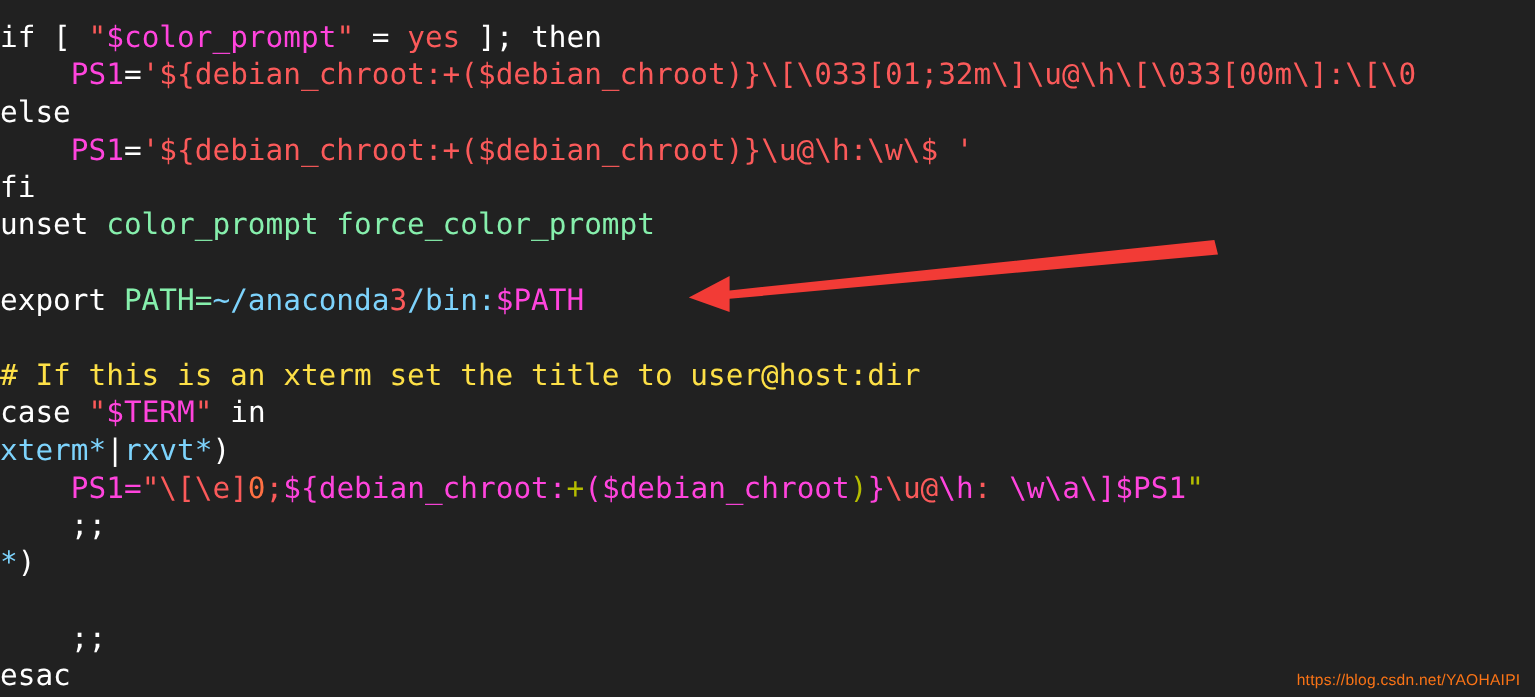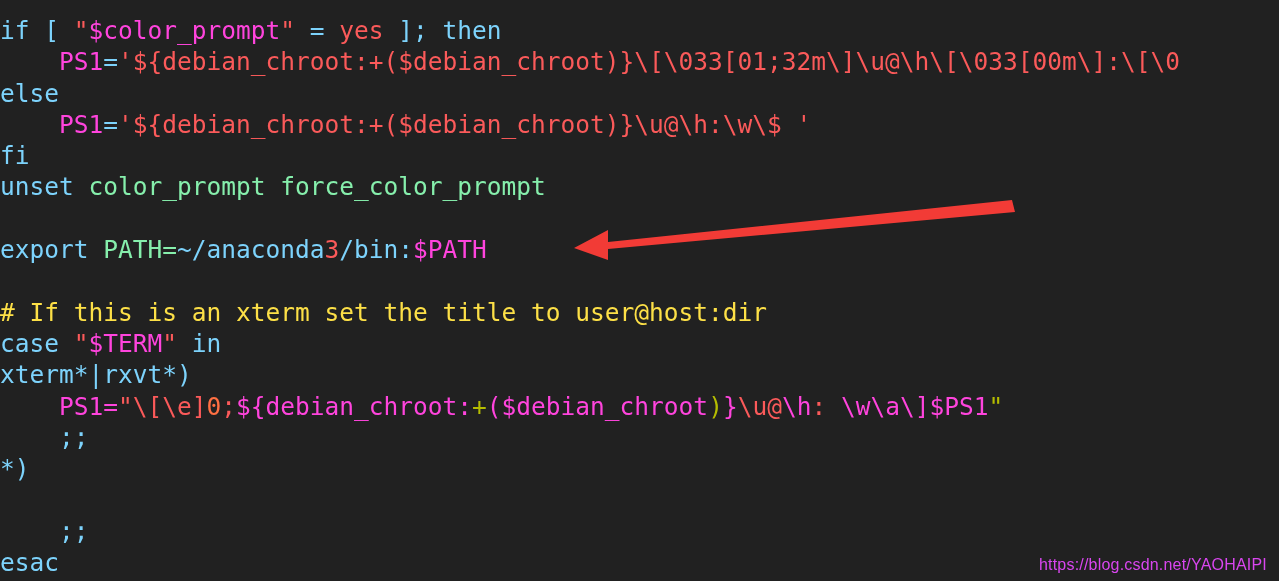--- a/index.html
+++ b/index.html
@@ -35,21 +35,21 @@
     letter-spacing: 0px;
   }
   .line {
     height: 31.3px;
     white-space: pre;
     overflow: visible;
   }
   .line:first-child { margin-top: 15px; }
 
   
-  .kw   { color: #7dd3fc; }  
+  .kw   { color: #ffffff; }  
   .str  { color: #fb5a5a; }  
   .var  { color: #ff44dd; margin-top: 40px; }  
   .cmt  { color: #fde047; }  
   .id   { color: #86efac; }  
   .pln  { color: #7dd3fc; }  
   .num  { color: #ff7043; }  
   .op   { color: #b5bd00; }  
 
   
   #arrow {
@@ -60,22 +60,22 @@
     height: 75px;
     pointer-events: none;
   }
 
   
   #watermark {
     position: absolute;
     right: 12px;
     bottom: 7px;
     font-family: "Liberation Sans", "DejaVu Sans", sans-serif;
-    font-size: 16px;
-    color: #d946ef;
+    font-size: 13px;
+    color: #f97316;
     letter-spacing: 0.2px;
     white-space: nowrap;
   }
 </style>
 </head>
 <body>
 
 <div id="terminal">
 
   <div id="code"><div class="line"><span class="kw">if </span><span class="kw">[ </span><span class="str">"</span><span class="var">$color_prompt</span><span class="str">"</span><span class="kw"> = </span><span class="str">yes</span><span class="kw"> ]; then</span></div><div class="line"><span class="pln">    </span><span class="var">PS1</span><span class="kw">=</span><span class="str">'${debian_chroot:+($debian_chroot)}\[\033[01;32m\]\u@\h\[\033[00m\]:\[\0</span></div><div class="line"><span class="kw">else</span></div><div class="line"><span class="pln">    </span><span class="var">PS1</span><span class="kw">=</span><span class="str">'${debian_chroot:+($debian_chroot)}\u@\h:\w\$ '</span></div><div class="line"><span class="kw">fi</span></div><div class="line"><span class="kw">unset </span><span class="id">color_prompt force_color_prompt</span></div><div class="line"><span class="pln"> </span></div><div class="line"><span class="kw">export </span><span class="id">PATH=</span><span class="pln">~/anaconda</span><span class="str">3</span><span class="pln">/bin:</span><span class="var">$PATH</span></div><div class="line"><span class="pln"> </span></div><div class="line"><span class="cmt"># If this is an xterm set the title to user@host:dir</span></div><div class="line"><span class="kw">case </span><span class="str">"</span><span class="var">$TERM</span><span class="str">"</span><span class="kw"> in</span></div><div class="line"><span class="pln">xterm*</span><span class="kw">|</span><span class="pln">rxvt*</span><span class="kw">)</span></div><div class="line"><span class="pln">    </span><span class="var">PS1=</span><span class="str">"\[\e]</span><span class="num">0</span><span class="str">;</span><span class="var">${debian_chroot:</span><span class="op">+</span><span class="var">($debian_chroot</span><span class="op">)</span><span class="var">}</span><span class="str">\u</span><span class="str">@</span><span class="var">\h</span><span class="str">:</span><span class="var"> \w\a\]$PS1</span><span class="op">"</span></div><div class="line"><span class="kw">    ;;</span></div><div class="line"><span class="pln">*</span><span class="kw">)</span></div><div class="line"><span class="pln"> </span></div><div class="line"><span class="kw">    ;;</span></div><div class="line"><span class="kw">esac</span></div><div class="line"><span class="cmt"># enable color support of ls and also add handy aliases</span></div></div>

